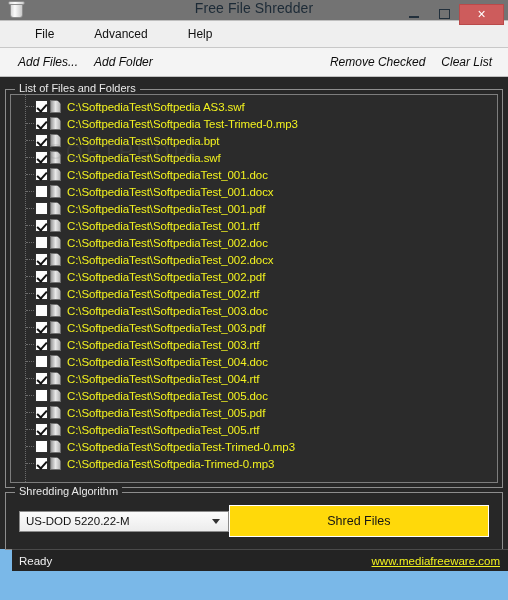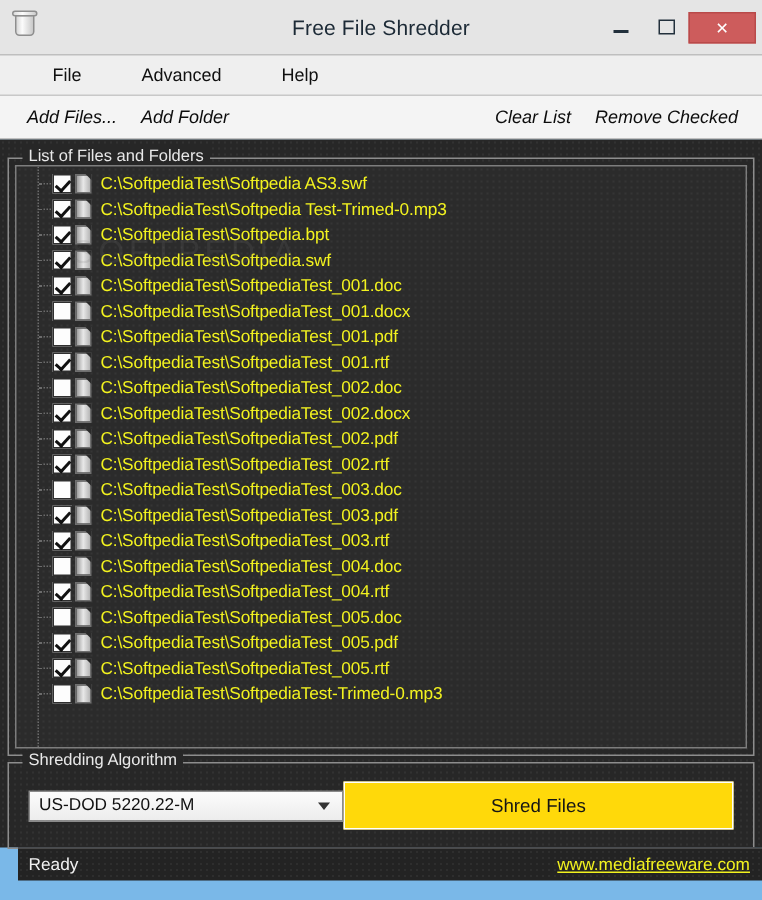--- a/index.html
+++ b/index.html
@@ -16,24 +16,23 @@
     position: relative;
     width: 508px;
     height: 600px;
     background: #7ab8e8;
     box-sizing: border-box;
   }
 
   
   .titlebar {
     position: relative;
-    height: 36px;
-    background: #e5e5e5;
-    display: flex;
-    align-items: center;
+    height: 20px;
+    background: #737373;
+    display: flex;
   }
   .tb-icon {
     width: 24px;
     height: 24px;
     margin-left: 5px;
     position: relative;
     flex: none;
   }
   .bin {
     position: absolute;
@@ -393,22 +392,22 @@
   <div class="menubar">
     <div class="menu-item">File</div>
     <div class="menu-item">Advanced</div>
     <div class="menu-item">Help</div>
   </div>
 
   <div class="toolbar">
     <div class="tool-btn">Add Files...</div>
     <div class="tool-btn">Add Folder</div>
     <div class="tool-spacer"></div>
+    <div class="tool-btn">Remove Checked</div>
     <div class="tool-btn">Clear List</div>
-    <div class="tool-btn">Remove Checked</div>
   </div>
 
   <div class="body-dark">
 
     <div class="wm">SOFTPEDIA</div>
 
     <div class="groupbox" id="files-group">
       <div class="gb-legend">List of Files and Folders</div>
       <div class="file-list" id="file-list">
         <div class="tree-line"></div>
@@ -530,20 +529,26 @@
             <span class="tree-stub"></span>
             <span class="cb checked"></span>
             <span class="fico"></span>
             <span class="fname">C:\SoftpediaTest\SoftpediaTest_005.rtf</span>
           </div>
           <div class="row">
             <span class="tree-stub"></span>
             <span class="cb"></span>
             <span class="fico"></span>
             <span class="fname">C:\SoftpediaTest\SoftpediaTest-Trimed-0.mp3</span>
+          </div>
+          <div class="row">
+            <span class="tree-stub"></span>
+            <span class="cb checked"></span>
+            <span class="fico"></span>
+            <span class="fname">C:\SoftpediaTest\Softpedia-Trimed-0.mp3</span>
           </div>
         </div>
     </div>
 
     <div class="groupbox" id="algo-group">
       <div class="gb-legend">Shredding Algorithm</div>
       <div class="algo-inner">
         <div class="select">
           <span class="sel-value">US-DOD 5220.22-M</span>
           <span class="caret"></span>

